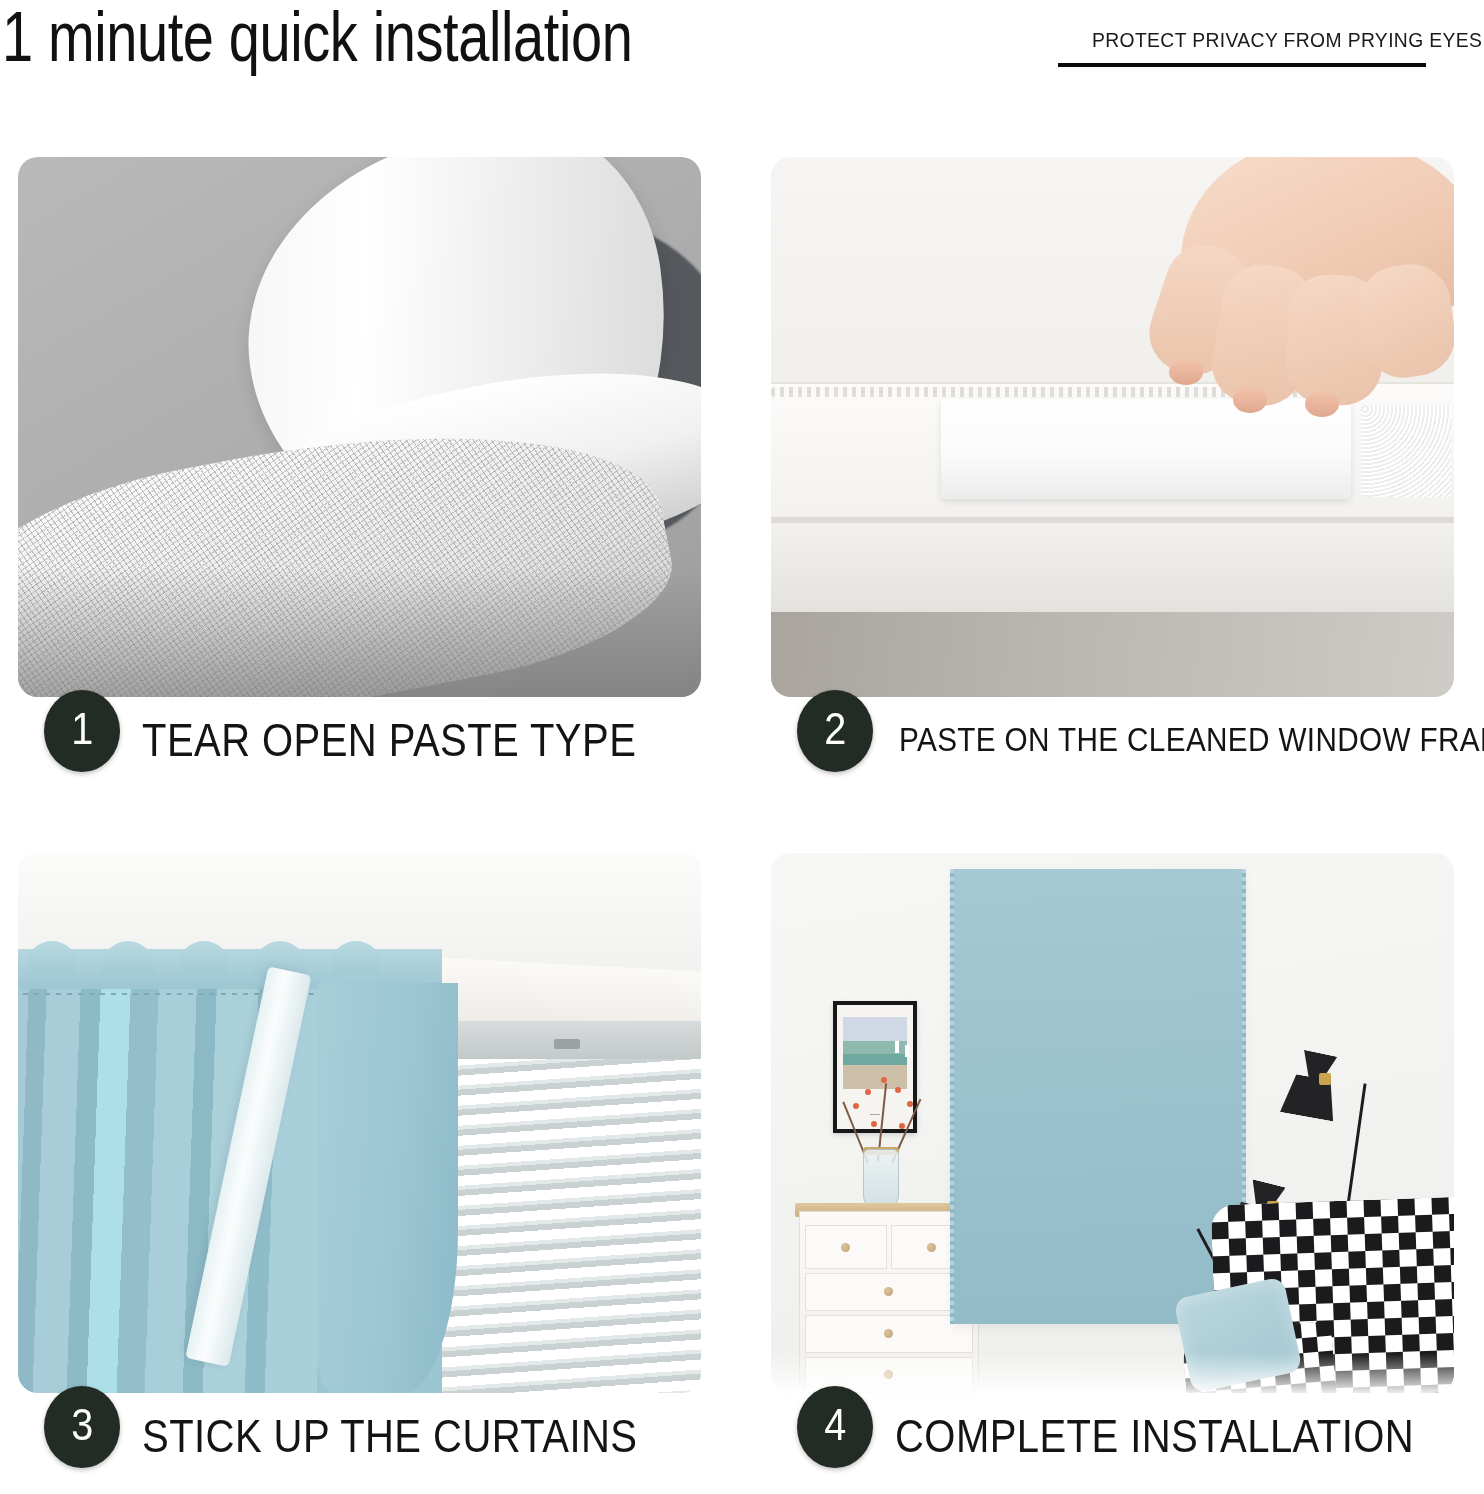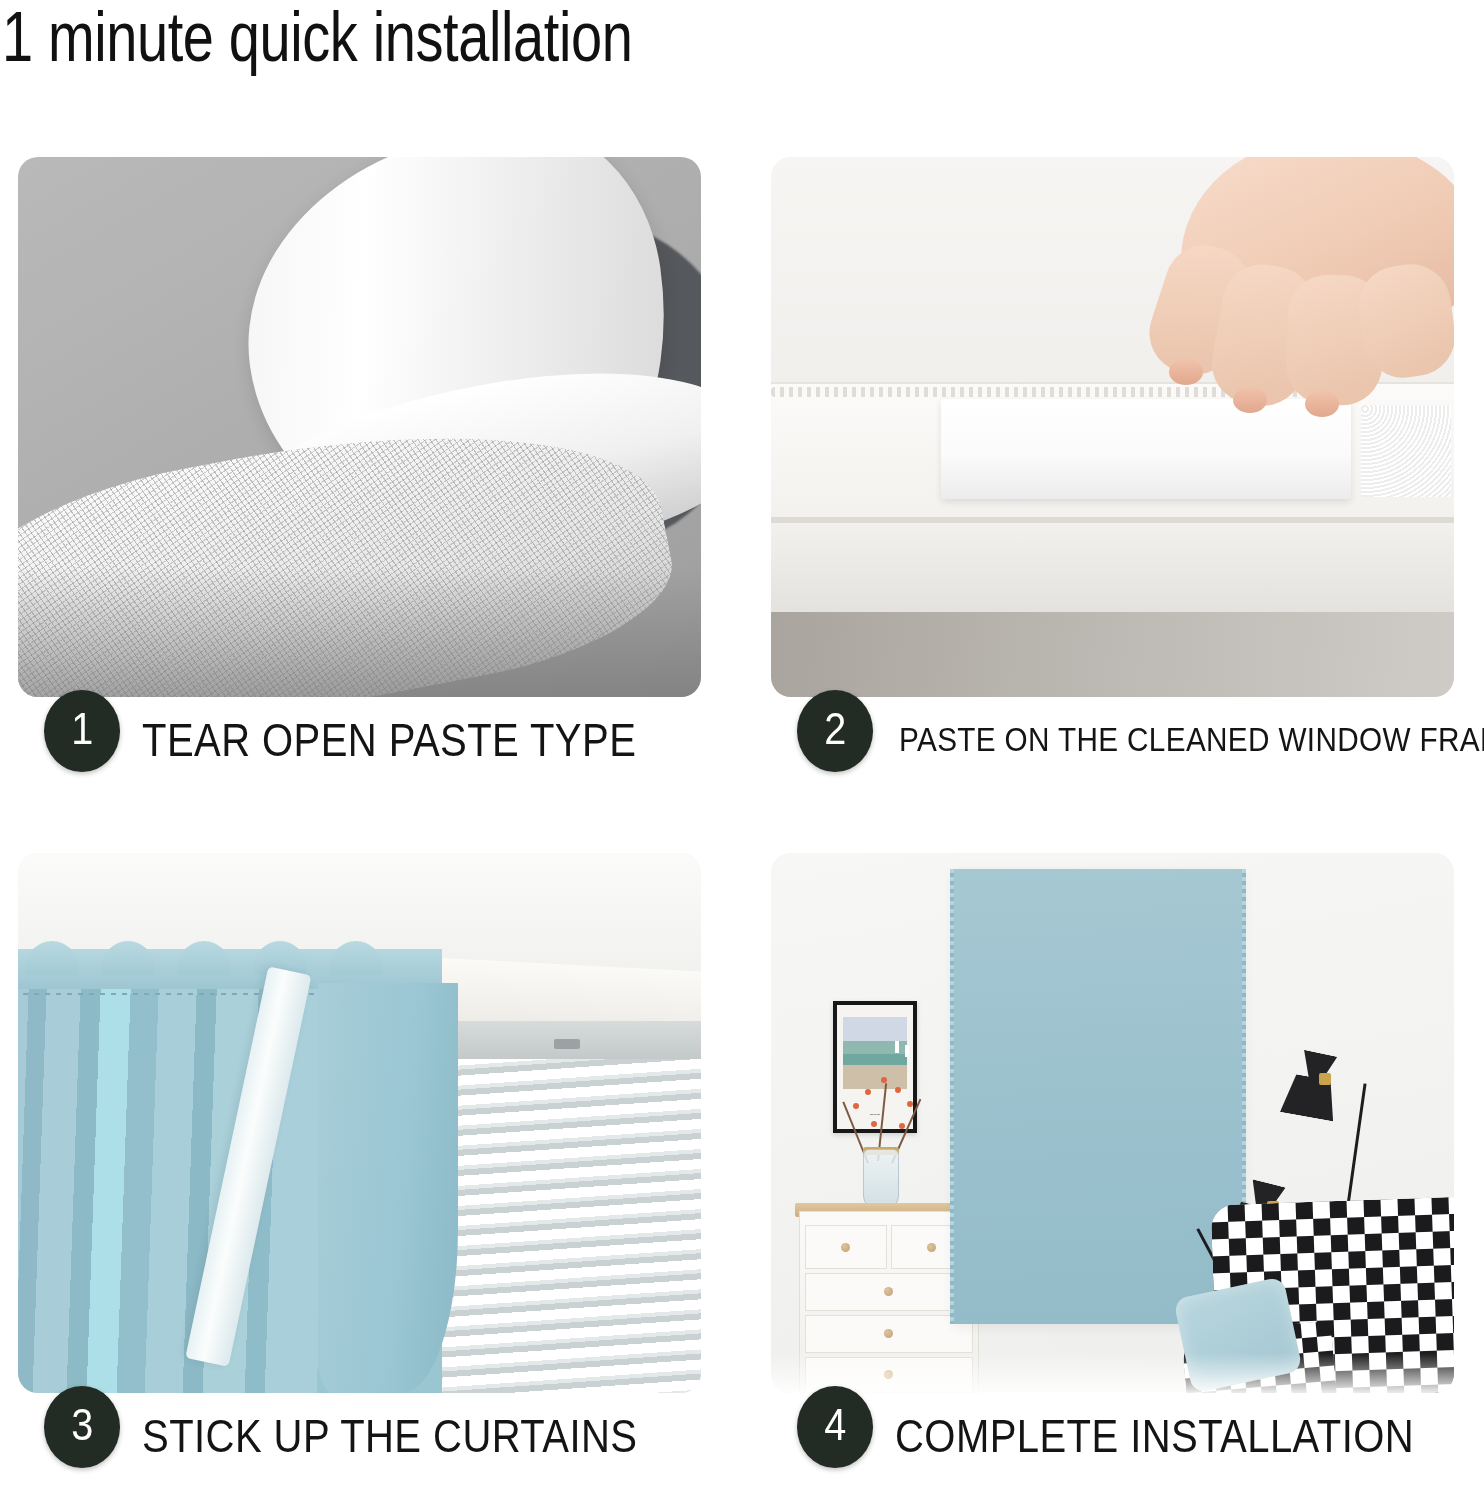--- a/index.html
+++ b/index.html
@@ -292,20 +292,24 @@
     background: linear-gradient(180deg, rgba(255,255,255,0), rgba(255,255,255,.92));
   }
 </style>
 </head>
 <body>
 
 <div class="page">
 
   <div class="header">
     <div class="main-title">1 minute quick installation</div>
+    <div class="tagline-wrap">
+      <div class="tagline">PROTECT PRIVACY FROM PRYING EYES</div>
+      <div class="tagline-rule"></div>
+    </div>
   </div>
 
   <div class="grid">
 
     <div class="panel">
       <div class="photo p1">
         <div class="darkblob"></div>
         <div class="tape-top"></div>
         <div class="tape-curl"></div>
         <div class="weave"></div>

